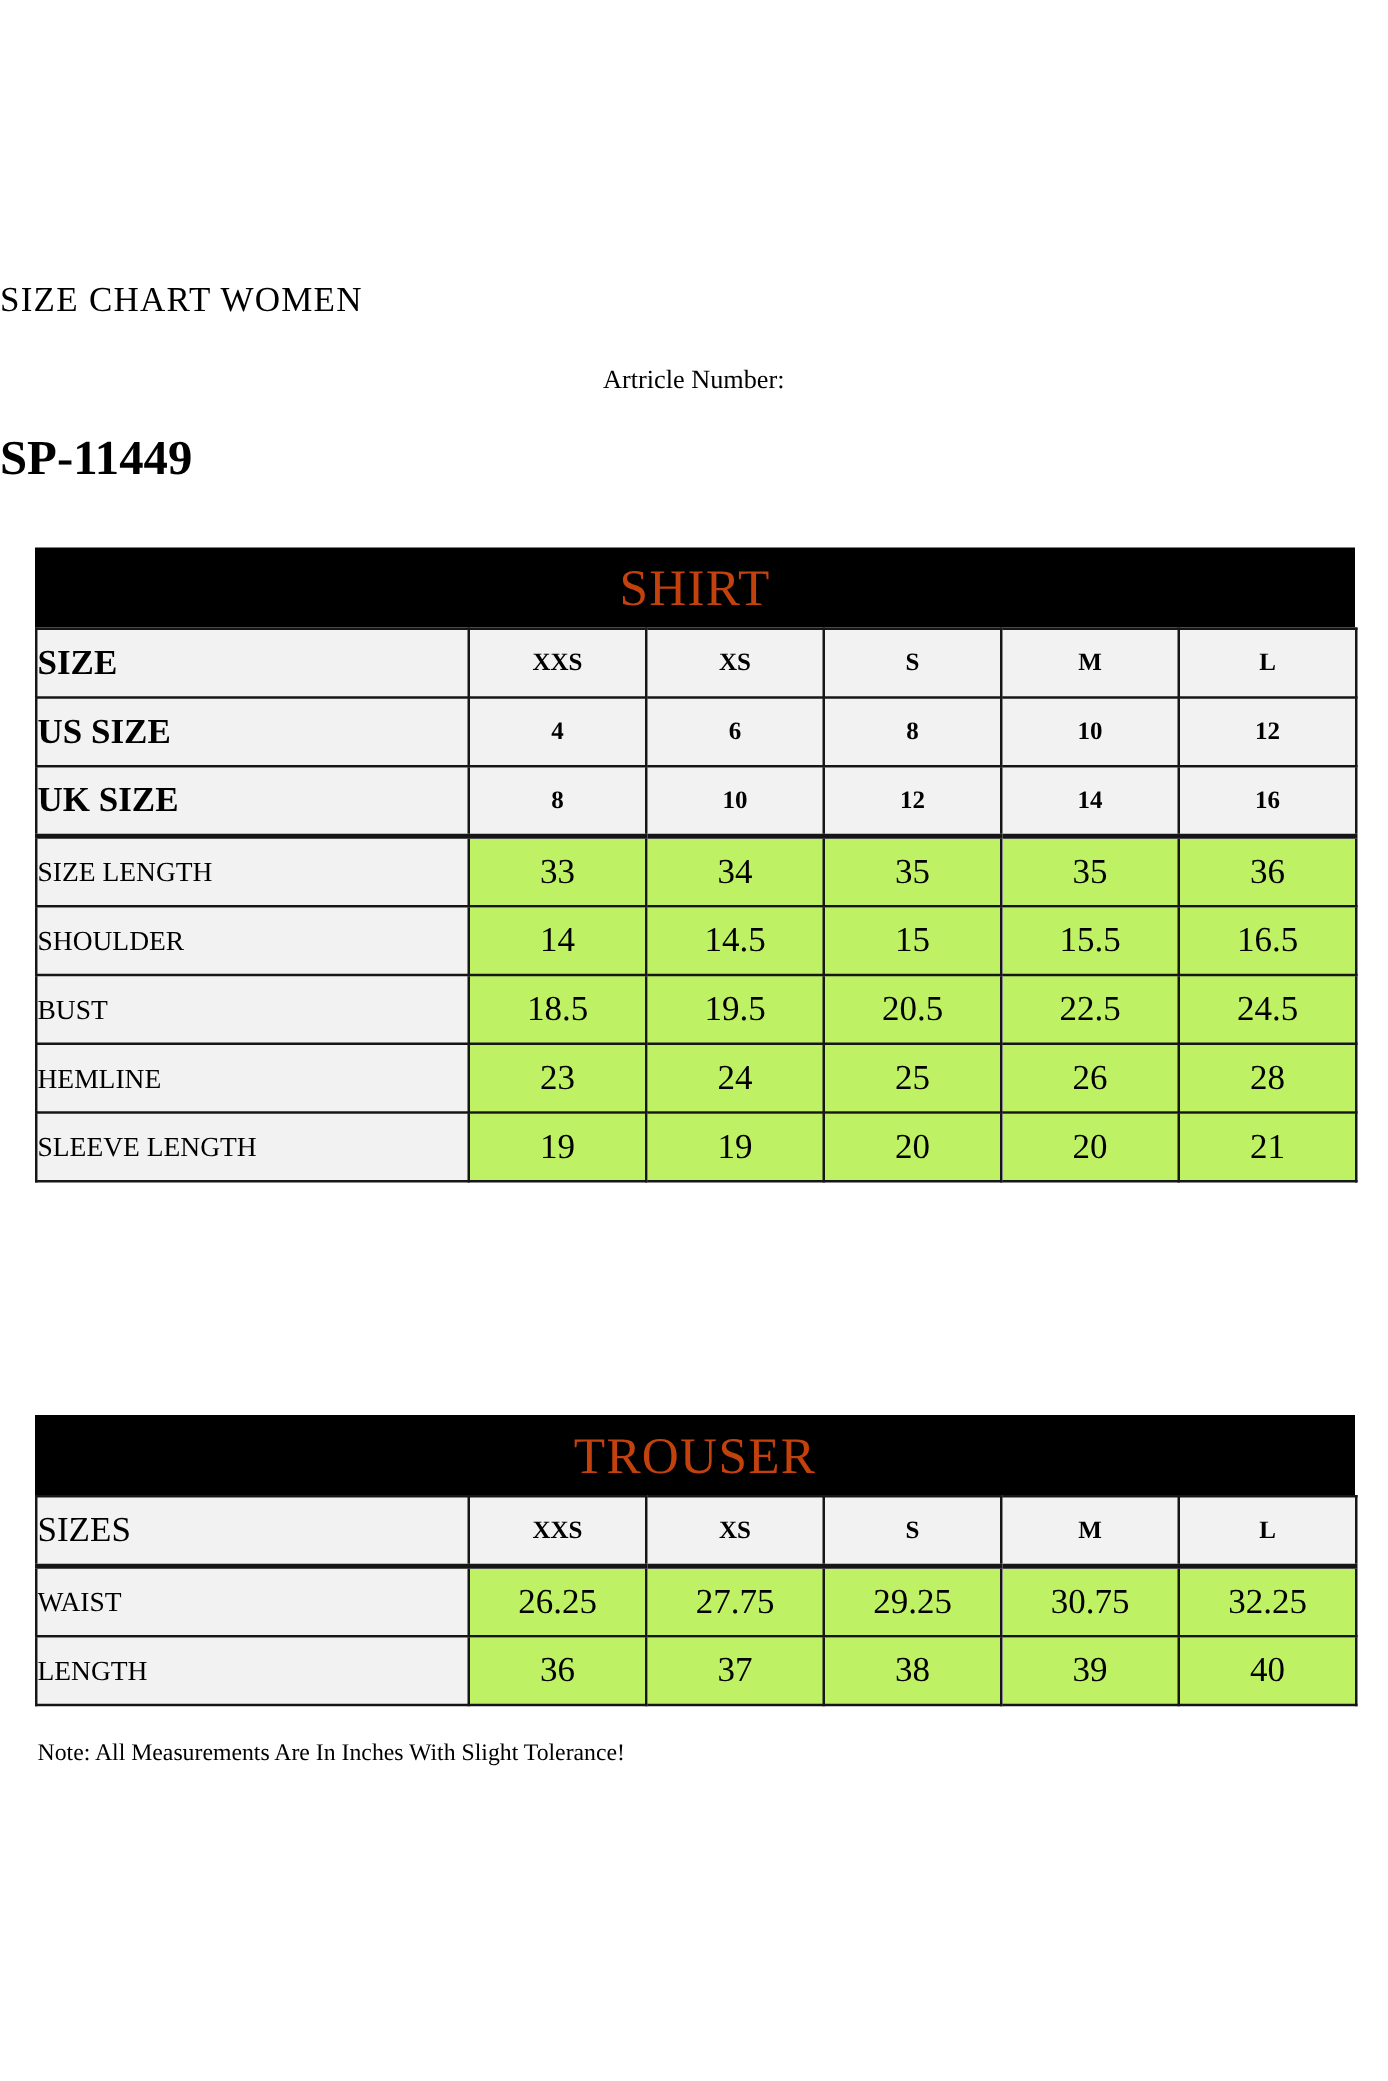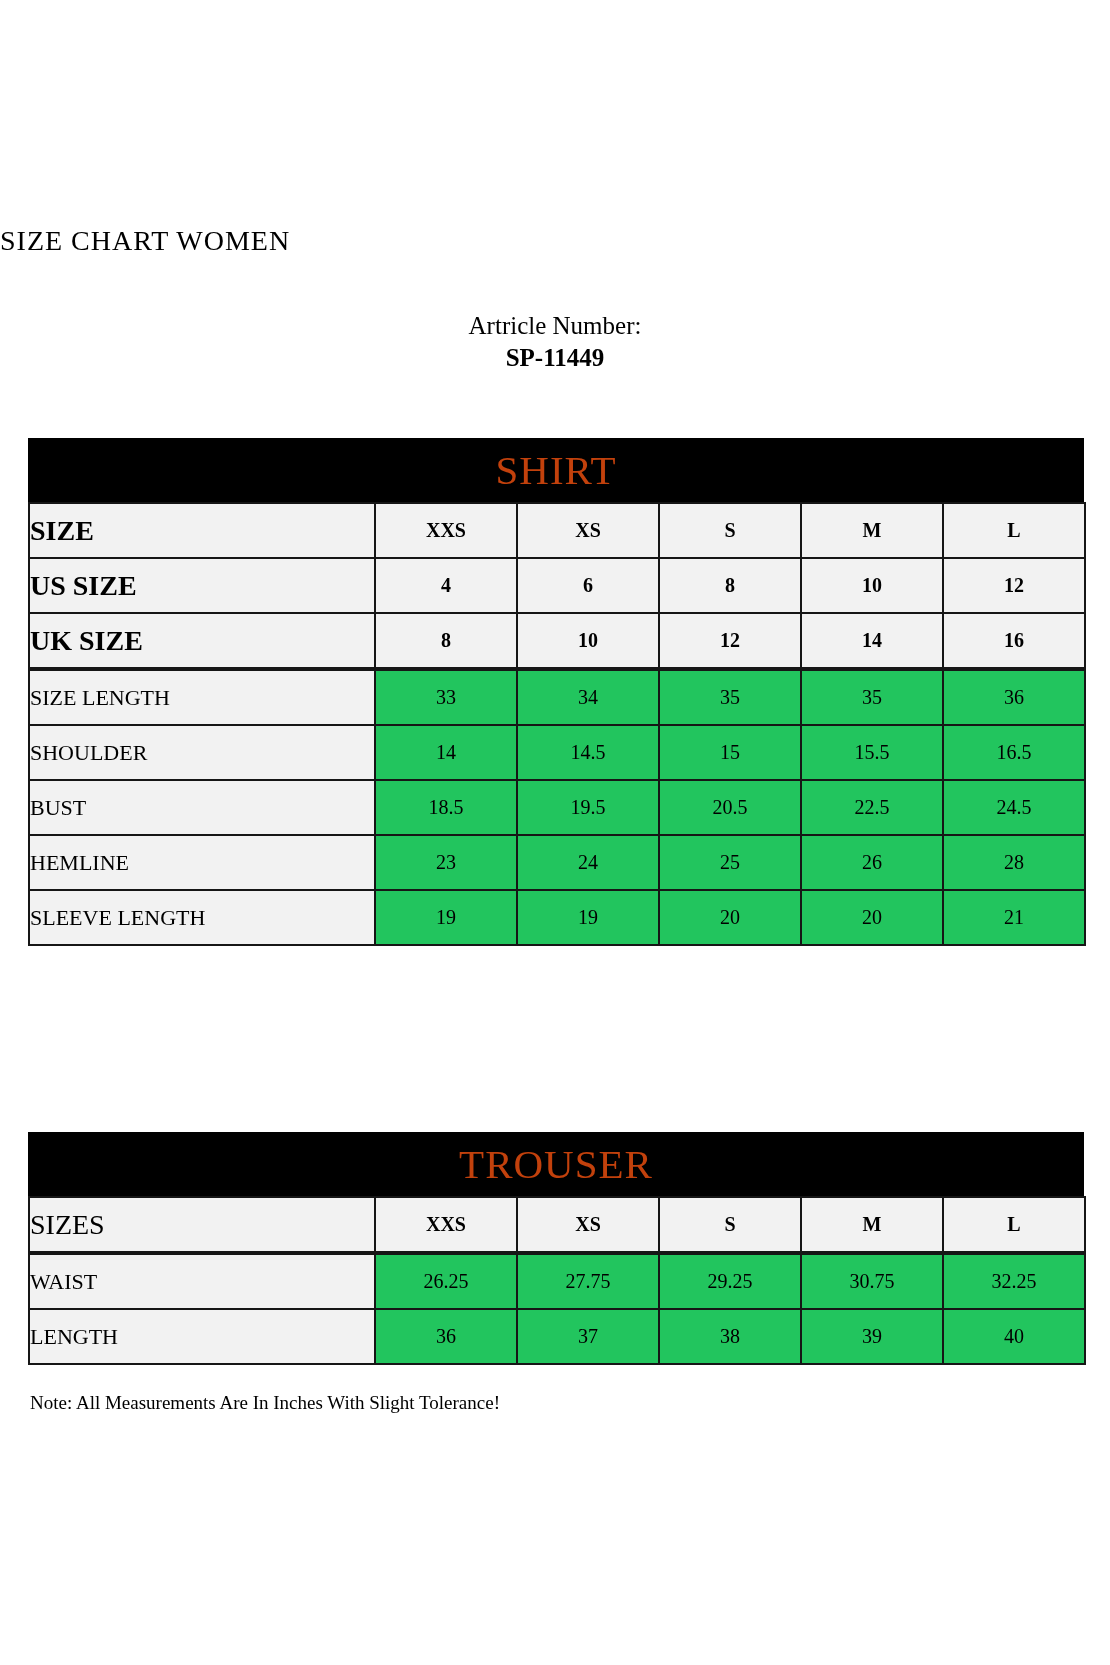--- a/index.html
+++ b/index.html
@@ -19,33 +19,33 @@
     top: 225px;
     left: 0;
     width: 100%;
     text-align: left;
     font-size: 28px;
     letter-spacing: 1px;
     white-space: nowrap;
   }
   .article-label {
     position: absolute;
-    top: 312px;
+    top: 291px;
     left: 0;
     width: 100%;
     text-align: center;
-    font-size: 25px;
+    font-size: 21px;
   }
   .article-number {
     position: absolute;
     top: 344px;
     left: 0;
     width: 100%;
-    text-align: center;
-    font-size: 25px;
+    text-align: left;
+    font-size: 39px;
     font-weight: bold;
   }
   .section {
     position: absolute;
     left: 28px;
     width: 1056px;
   }
   .section.shirt { top: 438px; }
   .section.trouser { top: 1132px; }
   .banner {
@@ -72,22 +72,22 @@
     white-space: nowrap;
   }
   td.lbl {
     text-align: left;
     padding-left: 5px;
     background: #f2f2f2;
     font-size: 22px;
   }
   td.val {
     text-align: center;
-    background: #22c55e;
-    font-size: 20px;
+    background: #bef264;
+    font-size: 28px;
   }
   tr.hdr td {
     background: #f2f2f2;
     font-weight: bold;
     font-size: 20px;
   }
   tr.hdr td.lbl { font-size: 28px; }
   tr.hdr.plain-label td.lbl { font-weight: normal; }
   tr.thick td { border-bottom-width: 4px; }
   .note {

